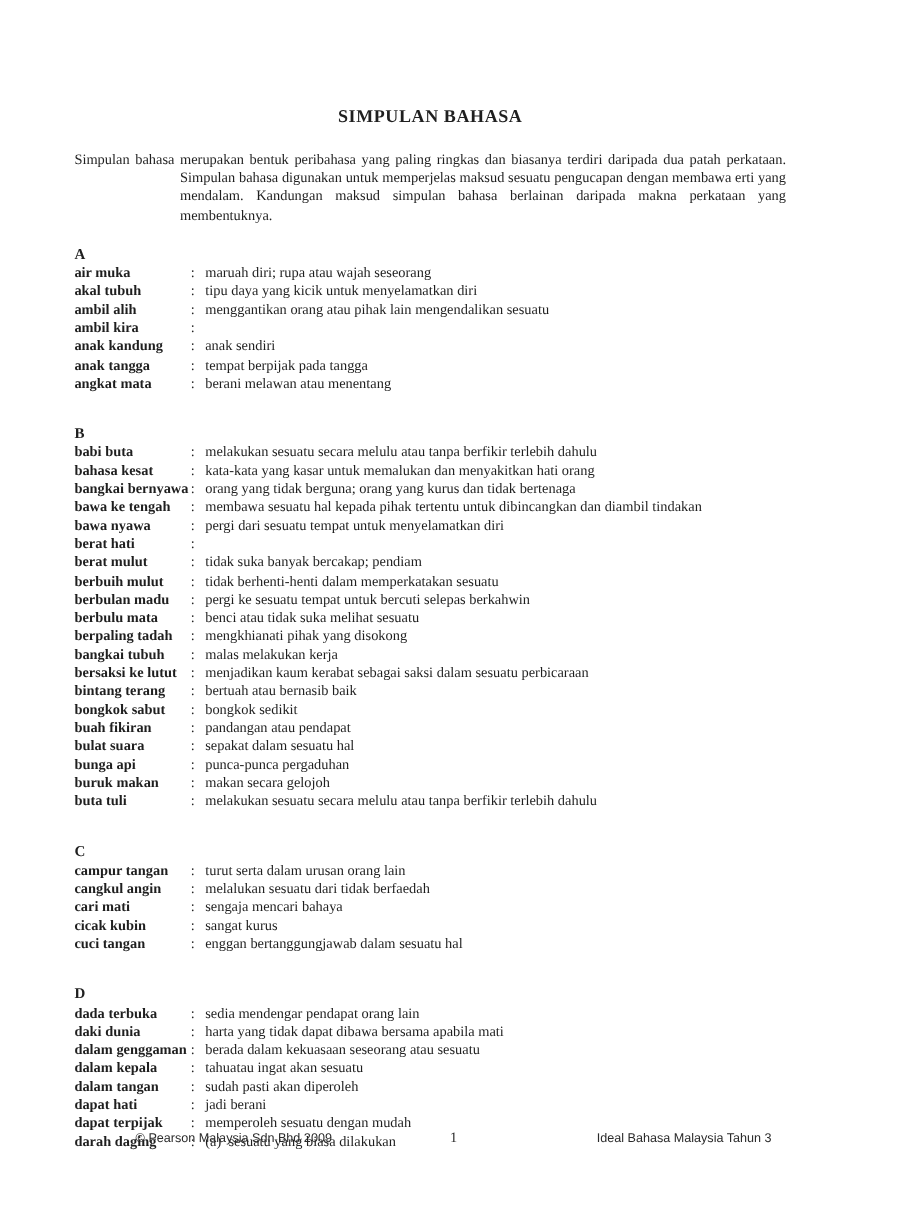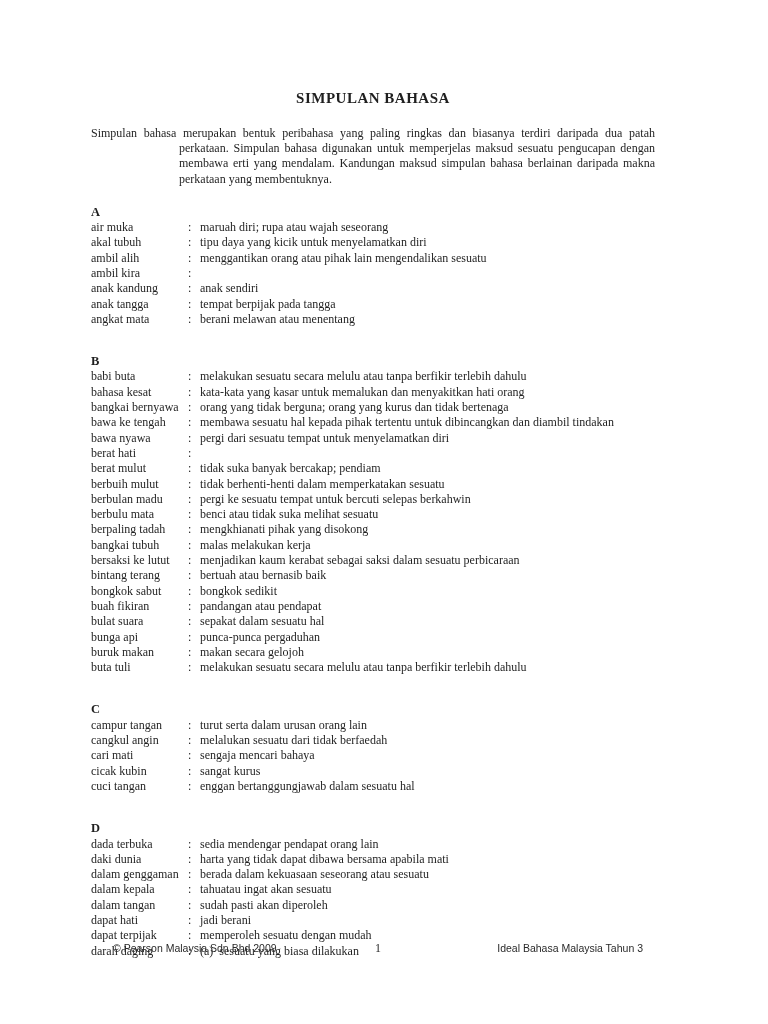--- a/index.html
+++ b/index.html
@@ -13,21 +13,21 @@
     font-family: "Liberation Serif", "DejaVu Serif", serif;
     color: #1f1f1f;
     overflow: hidden;
   }
   .page {
     position: relative;
     width: 768px;
     height: 1024px;
     background: #ffffff;
     box-sizing: border-box;
-    padding: 90px 113px 0 91px;
+    padding: 90px 113px 0 62px;
   }
   h1.title {
     font-size: 15px;
     font-weight: bold;
     text-align: center;
     margin: 0 0 20px 0;
     letter-spacing: 0.5px;
     line-height: 16px;
   }
   p.intro {
@@ -47,21 +47,21 @@
     line-height: 15.3px;
     padding-top: 13px;
   }
   section.letter-section:first-child h2.letter { padding-top: 4px; }
   .row {
     display: flex;
     align-items: flex-start;
     font-size: 12px;
     line-height: 15.3px;
   }
-  .term { flex: 0 0 97px; }
+  .term { flex: 0 0 97px; font-weight: bold; }
   .colon { flex: 0 0 12px; }
   .def { flex: 1 1 auto; }
   footer.page-footer {
     position: absolute;
     left: 113px;
     right: 125px;
     top: 941px;
     display: flex;
     align-items: baseline;
     font-family: "Liberation Sans", "DejaVu Sans", sans-serif;

